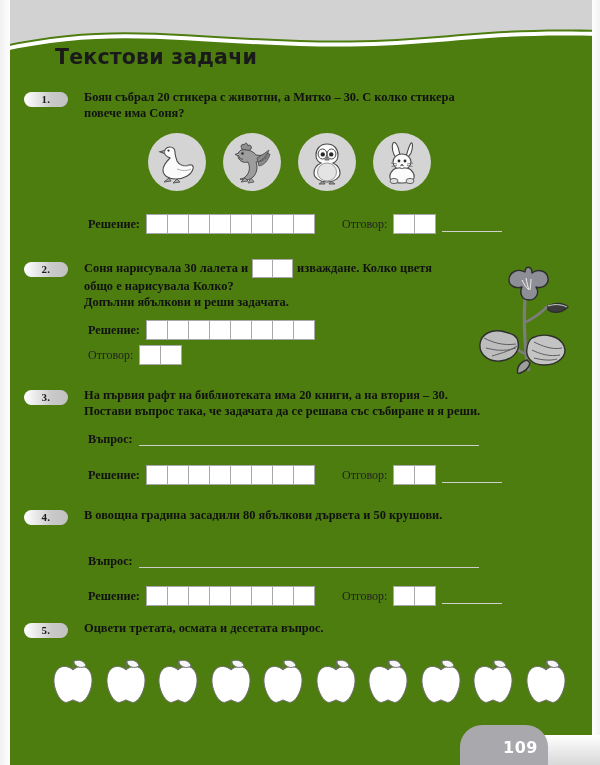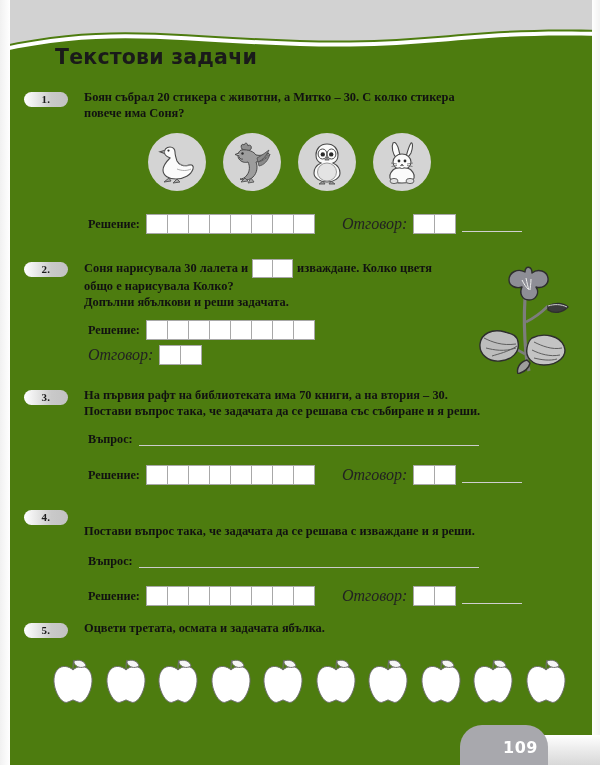--- a/index.html
+++ b/index.html
@@ -94,22 +94,21 @@
     align-items: center;
   }
   .lbl-bold {
     font-weight: bold;
     font-size: 12.2px;
     color: #111;
     margin-right: 6px;
     white-space: nowrap;
   }
   .lbl-ital {
-    font-style: italic;
-    font-size: 16px;
+    font-size: 12px;
     color: #222;
     margin-right: 6px;
     white-space: nowrap;
   }
   .boxes {
     display: flex;
   }
   .cell {
     width: 22px; height: 20px;
     border: 1px solid #a8a8a8;
@@ -403,21 +402,21 @@
     <span class="boxes">
       <i class="cell"></i>
         <i class="cell"></i>
     </span>
   </div>
 
   <div class="ex" style="top:390px;">
     <div class="ex-head">
       <div class="num-badge">3.</div>
       <div class="ex-text">
-        <span>На първия рафт на библиотеката има 70 книги, а на втория – 30.</span><br>
+        <span>На първия рафт на библиотеката има 20 книги, а на втория – 30.</span><br>
         <span>Постави въпрос така, че задачата да се решава със събиране и я реши.</span>
       </div>
     </div>
   </div>
   <div class="row" style="left:88px; top:430px;">
     <span class="lbl-bold">Въпрос:</span>
     <span class="q-rule" style="width:340px; height:16px; background:transparent; border-bottom:1px solid #cccccc;"></span>
   </div>
   <div class="row" style="left:88px; top:465px;">
     <span class="lbl-bold">Решение:</span>
@@ -438,22 +437,21 @@
       <i class="cell"></i>
         <i class="cell"></i>
     </span>
     <span class="rule" style="width:60px; margin-left:6px;"></span>
   </div>
 
   <div class="ex" style="top:510px;">
     <div class="ex-head">
       <div class="num-badge">4.</div>
       <div class="ex-text">
-        <br>
-        <span>Постави въпрос така, че задачата да се решава с изваждане и я реши.</span>
+        <span>В овощна градина засадили 80 ябълкови дървета и 50 крушови.</span><br>
       </div>
     </div>
   </div>
   <div class="row" style="left:88px; top:552px;">
     <span class="lbl-bold">Въпрос:</span>
     <span class="q-rule" style="width:340px; height:16px; background:transparent; border-bottom:1px solid #cccccc;"></span>
   </div>
   <div class="row" style="left:88px; top:586px;">
     <span class="lbl-bold">Решение:</span>
     <span class="boxes">
@@ -473,21 +471,21 @@
       <i class="cell"></i>
         <i class="cell"></i>
     </span>
     <span class="rule" style="width:60px; margin-left:6px;"></span>
   </div>
 
   <div class="ex" style="top:623px;">
     <div class="ex-head">
       <div class="num-badge">5.</div>
       <div class="ex-text">
-        <span>Оцвети третата, осмата и задачата ябълка.</span>
+        <span>Оцвети третата, осмата и десетата въпрос.</span>
       </div>
     </div>
   </div>
 
   <div class="apples">
     <svg class="apple" viewBox="0 0 46 52">
         <g fill="#ffffff" stroke="#6f6f6f" stroke-width="1">
           <path d="M23,14 C19,10 12,9 8,13 C3,18 3,27 6,35 C9,43 14,48 18,46 C21,45 22,44 23,44 C24,44 25,45 28,46 C32,48 37,43 40,35 C43,27 43,18 38,13 C34,9 27,10 23,14 Z"></path>
           <path d="M23,14 C23,10 23,7 24,4" fill="none" stroke-width="1.1"></path>
           <path d="M24,5 C29,3 35,5 36,10 C31,13 26,11 24,7 Z" fill="#f6f6f6"></path>

